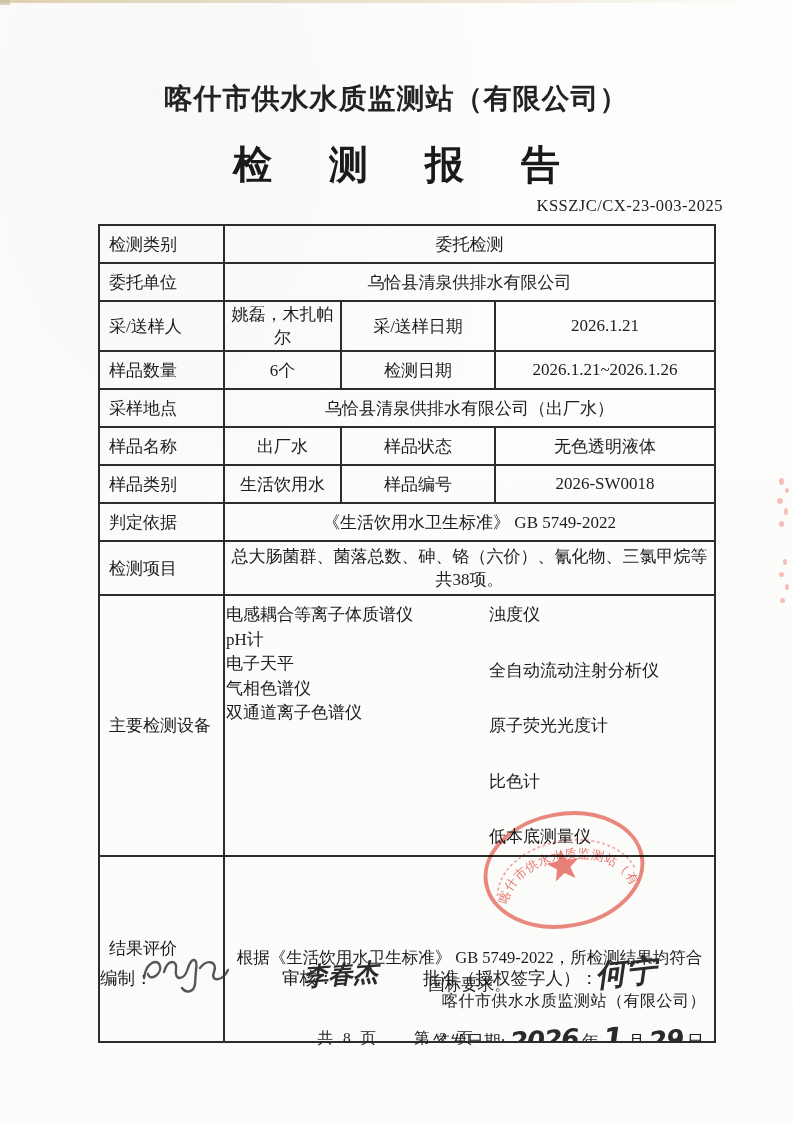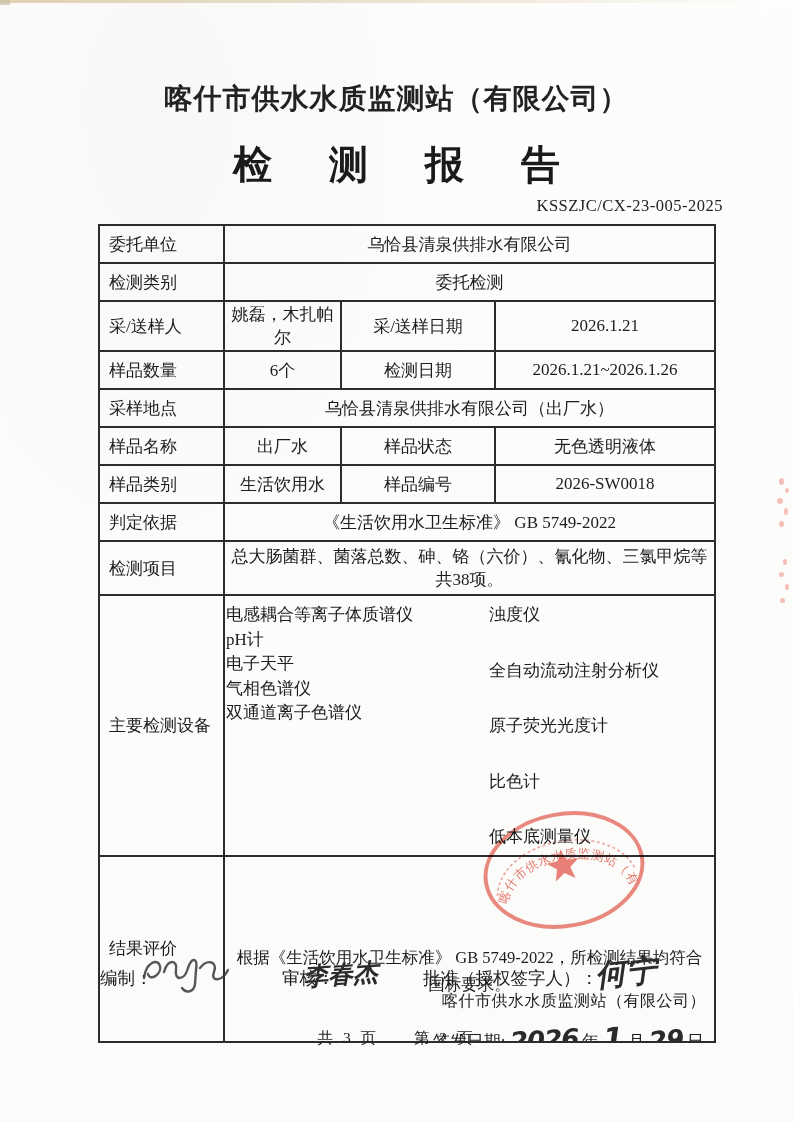--- a/index.html
+++ b/index.html
@@ -99,39 +99,39 @@
 </head>
 <body>
 
 <div class="page">
 
   <div class="scan-edge"></div>
   <div class="scan-corner"></div>
 
   <div class="org-title">喀什市供水水质监测站（有限公司）</div>
   <div class="report-title">检测报告</div>
-  <div class="report-no">KSSZJC/CX-23-005-2025</div>
+  <div class="report-no">KSSZJC/CX-23-003-2025</div>
 
   <table class="report">
     <colgroup>
         <col style="width:125px">
         <col style="width:117px">
         <col style="width:154px">
         <col style="width:220px">
       </colgroup>
 
     <tbody>
         <tr class="r">
+      <td class="lbl">检测类别</td>
+      <td class="val" colspan="3">委托检测</td>
+    </tr>
+
+    <tr class="r">
       <td class="lbl">委托单位</td>
       <td class="val" colspan="3">乌恰县清泉供排水有限公司</td>
-    </tr>
-
-    <tr class="r">
-      <td class="lbl">检测类别</td>
-      <td class="val" colspan="3">委托检测</td>
     </tr>
 
     <tr class="r">
       <td class="lbl">采/送样人</td>
       <td class="val">姚磊，木扎帕尔</td>
       <td class="val">采/送样日期</td>
       <td class="val">2026.1.21</td>
     </tr>
 
     <tr class="r">
@@ -237,17 +237,17 @@
     <svg class="sig-scribble" width="100" height="55" viewBox="0 0 100 55">
       <path d="M6,30 C8,14 20,10 22,18 C24,26 12,34 10,26 M26,24 C30,10 40,12 38,22 C36,32 46,34 50,20 C54,8 60,10 58,22 L57,36 C56,44 48,46 44,40 M62,20 C70,10 80,14 76,24 C72,34 84,34 90,22" fill="none" stroke="#3a3a3a" stroke-width="2.4" stroke-linecap="round" opacity="0.85"></path>
     </svg>
     <span class="sig-label" style="left:140px;margin-left:44px;">审核：</span>
     <span class="sig-name" style="left:205px;top:6px;font-size:25px;transform:rotate(-4deg);">李春杰</span>
     <span class="sig-label" style="left:325px;">批准（授权签字人）：</span>
     <span class="sig-name" style="left:497px;top:0px;font-size:31px;transform:rotate(-6deg);">何宁</span>
   </div>
 
   <div class="footer">
-    <span>共 3 页</span>
+    <span>共 8 页</span>
     <span>第 2 页</span>
   </div>
 
 </div>
 
 </body></html>

